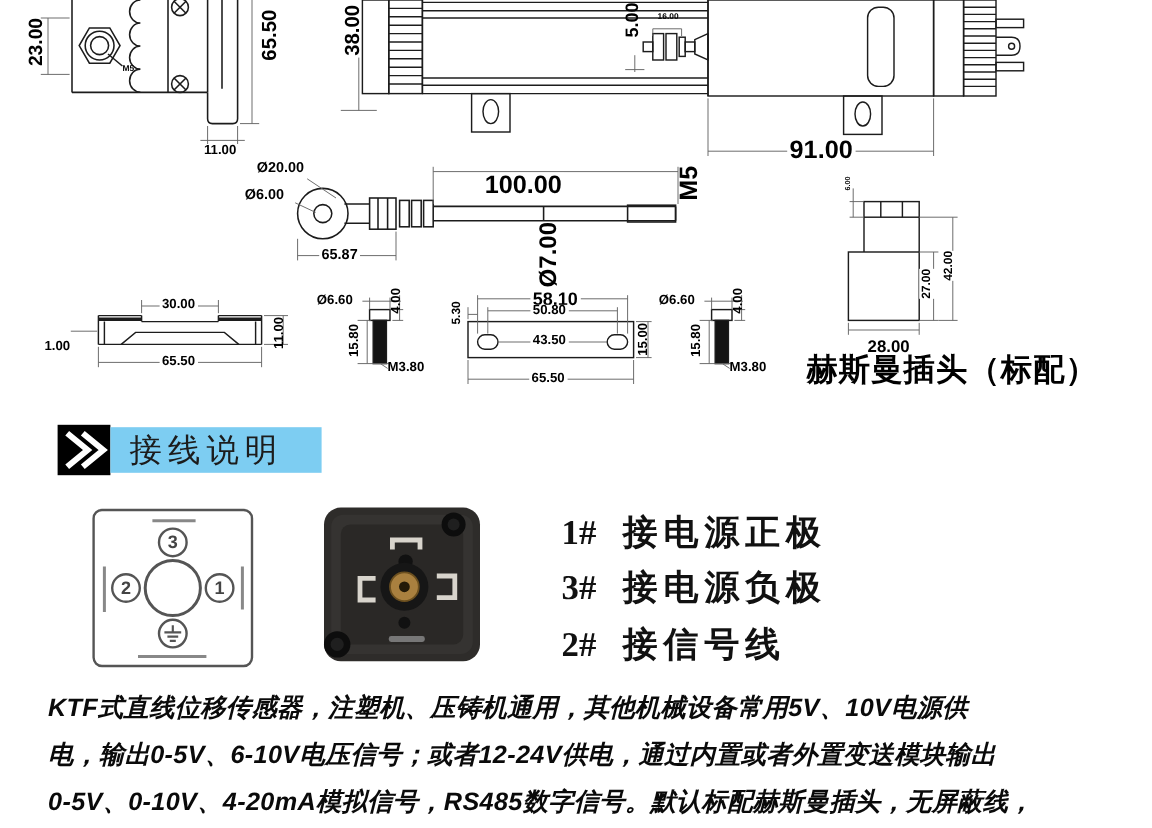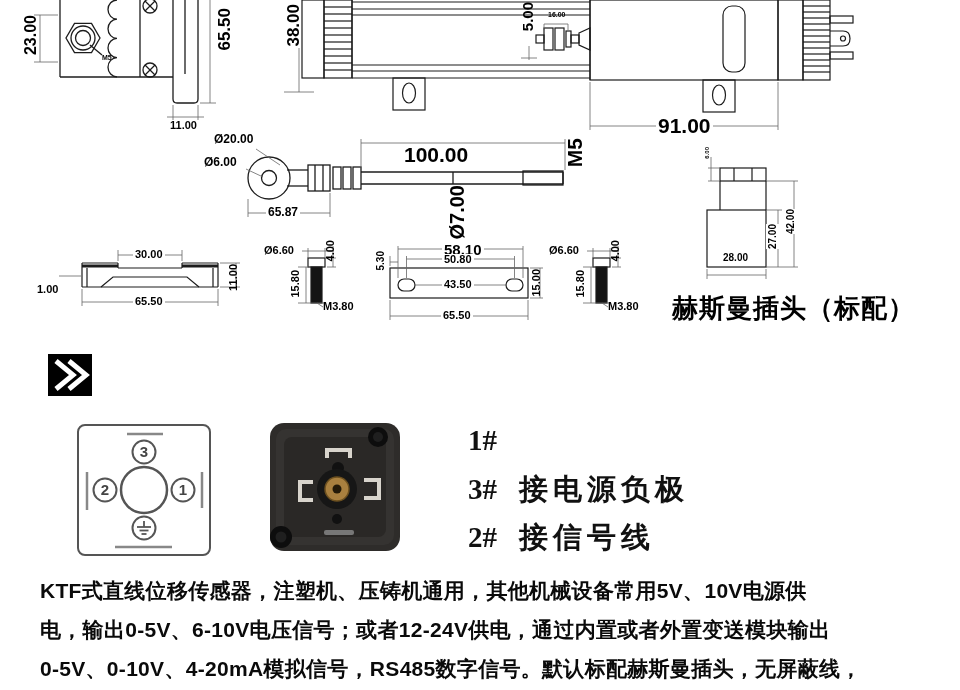--- a/index.html
+++ b/index.html
@@ -15,21 +15,21 @@
            font-size:26px;color:#000;letter-spacing:1px;white-space:nowrap;text-align:right;}
   .banner{position:absolute;left:48px;top:354px;height:42px;display:flex;}
   .banner .arrow{width:44px;height:42px;background:#000;}
   .banner .bar{width:160px;height:38px;margin-top:2px;background:#7dcdf2;
                display:flex;align-items:center;padding-left:16px;}
   .banner .bar span{font-size:27px;color:#1c1c1c;letter-spacing:5px;font-weight:500;}
   .legend{position:absolute;left:468px;top:424px;width:340px;}
   .legend .row{position:absolute;left:0;display:flex;align-items:baseline;gap:22px;
                font-family:"Liberation Serif",serif;font-weight:700;font-size:29px;color:#111;}
   .legend .row .desc{letter-spacing:5px;}
-  .para{position:absolute;left:40px;top:571px;width:895px;color:#0a0a0a;}
+  .para{position:absolute;left:40px;top:571px;width:895px;color:#0a0a0a;font-style:italic;}
   .para div{font-size:21px;font-weight:700;line-height:39px;white-space:nowrap;letter-spacing:0.3px;}
 </style>
 </head>
 <body>
 
 <div class="page">
 
   <div class="draw" style="left:20px;top:0;width:235px;height:140px">
     <svg width="235" height="140" viewBox="0 0 235 140">
       <g stroke="#1c1c1c" stroke-width="1.3" fill="none">
@@ -216,21 +216,21 @@
           <line x1="92" y1="122" x2="108" y2="122"></line>
           <line x1="104" y1="36" x2="104" y2="122"></line>
         <line x1="17" y1="124" x2="17" y2="134"></line>
           <line x1="76" y1="124" x2="76" y2="134"></line>
           <line x1="17" y1="130" x2="76" y2="130"></line>
       </g>
     </svg>
     <span class="lbl v" style="left:14px;top:2px;font-size:6px">6.00</span>
     <span class="lbl v bg" style="left:76px;top:79px;font-size:10px">27.00</span>
     <span class="lbl v bg" style="left:94px;top:64px;font-size:10px">42.00</span>
-    <span class="lbl bg" style="left:31px;top:108px;font-size:10px">28.00</span>
+    <span class="lbl bg" style="left:31px;top:136px;font-size:14px">28.00</span>
   </div>
   <span class="caption" style="left:672px;top:291px">赫斯曼插头（标配）</span>
 
   <div class="draw" style="left:35px;top:240px;width:225px;height:88px">
     <svg width="225" height="88" viewBox="0 0 225 88">
       <g stroke="#1c1c1c" stroke-width="1.2" fill="none">
         <line x1="47" y1="23" x2="83" y2="23"></line>
           <line x1="147" y1="23" x2="183" y2="23"></line>
         <line x1="47" y1="26" x2="83" y2="26" stroke-width="3"></line>
           <line x1="147" y1="26" x2="183" y2="26" stroke-width="3"></line>
@@ -346,20 +346,23 @@
     <span class="lbl" style="left:67px;top:69px;font-size:11px">M3.80</span>
   </div>
 
   <div class="banner">
     <div class="arrow">
       <svg width="44" height="42" viewBox="0 0 44 42">
         <polyline points="8,7 25,21 8,35" stroke="#fff" stroke-width="5" fill="none"></polyline>
         <polyline points="21,7 38,21 21,35" stroke="#fff" stroke-width="5" fill="none"></polyline>
       </svg>
     </div>
+    <div class="bar">
+      <span>接线说明</span>
+    </div>
   </div>
 
   <div class="draw" style="left:70px;top:415px;width:195px;height:152px">
     <svg width="195" height="152" viewBox="0 0 195 152">
       <g stroke="#555" fill="none">
         <rect x="8" y="10" width="132" height="130" rx="7" stroke-width="2"></rect>
         <line x1="57" y1="19" x2="93" y2="19" stroke-width="2.5" stroke="#888"></line>
         <line x1="45" y1="132" x2="102" y2="132" stroke-width="2.5" stroke="#888"></line>
         <line x1="17" y1="57" x2="17" y2="95" stroke-width="2.5" stroke="#888"></line>
         <line x1="132" y1="57" x2="132" y2="93" stroke-width="2.5" stroke="#888"></line>
@@ -406,20 +409,21 @@
         <circle cx="75" cy="71" r="12" fill="#a9803f" stroke="#6b4f1f" stroke-width="1.5"></circle>
         <circle cx="75" cy="71" r="4.5" fill="#241a08"></circle>
       </g>
       <rect x="62" y="112" width="30" height="5" rx="2" fill="#777"></rect>
     </svg>
   </div>
 
   <div class="legend">
     <div class="row" style="top:0">
       <span>1#</span>
+      <span class="desc">接电源正极</span>
     </div>
     <div class="row" style="top:46px">
       <span>3#</span>
       <span class="desc">接电源负极</span>
     </div>
     <div class="row" style="top:94px">
       <span>2#</span>
       <span class="desc">接信号线</span>
     </div>
   </div>

